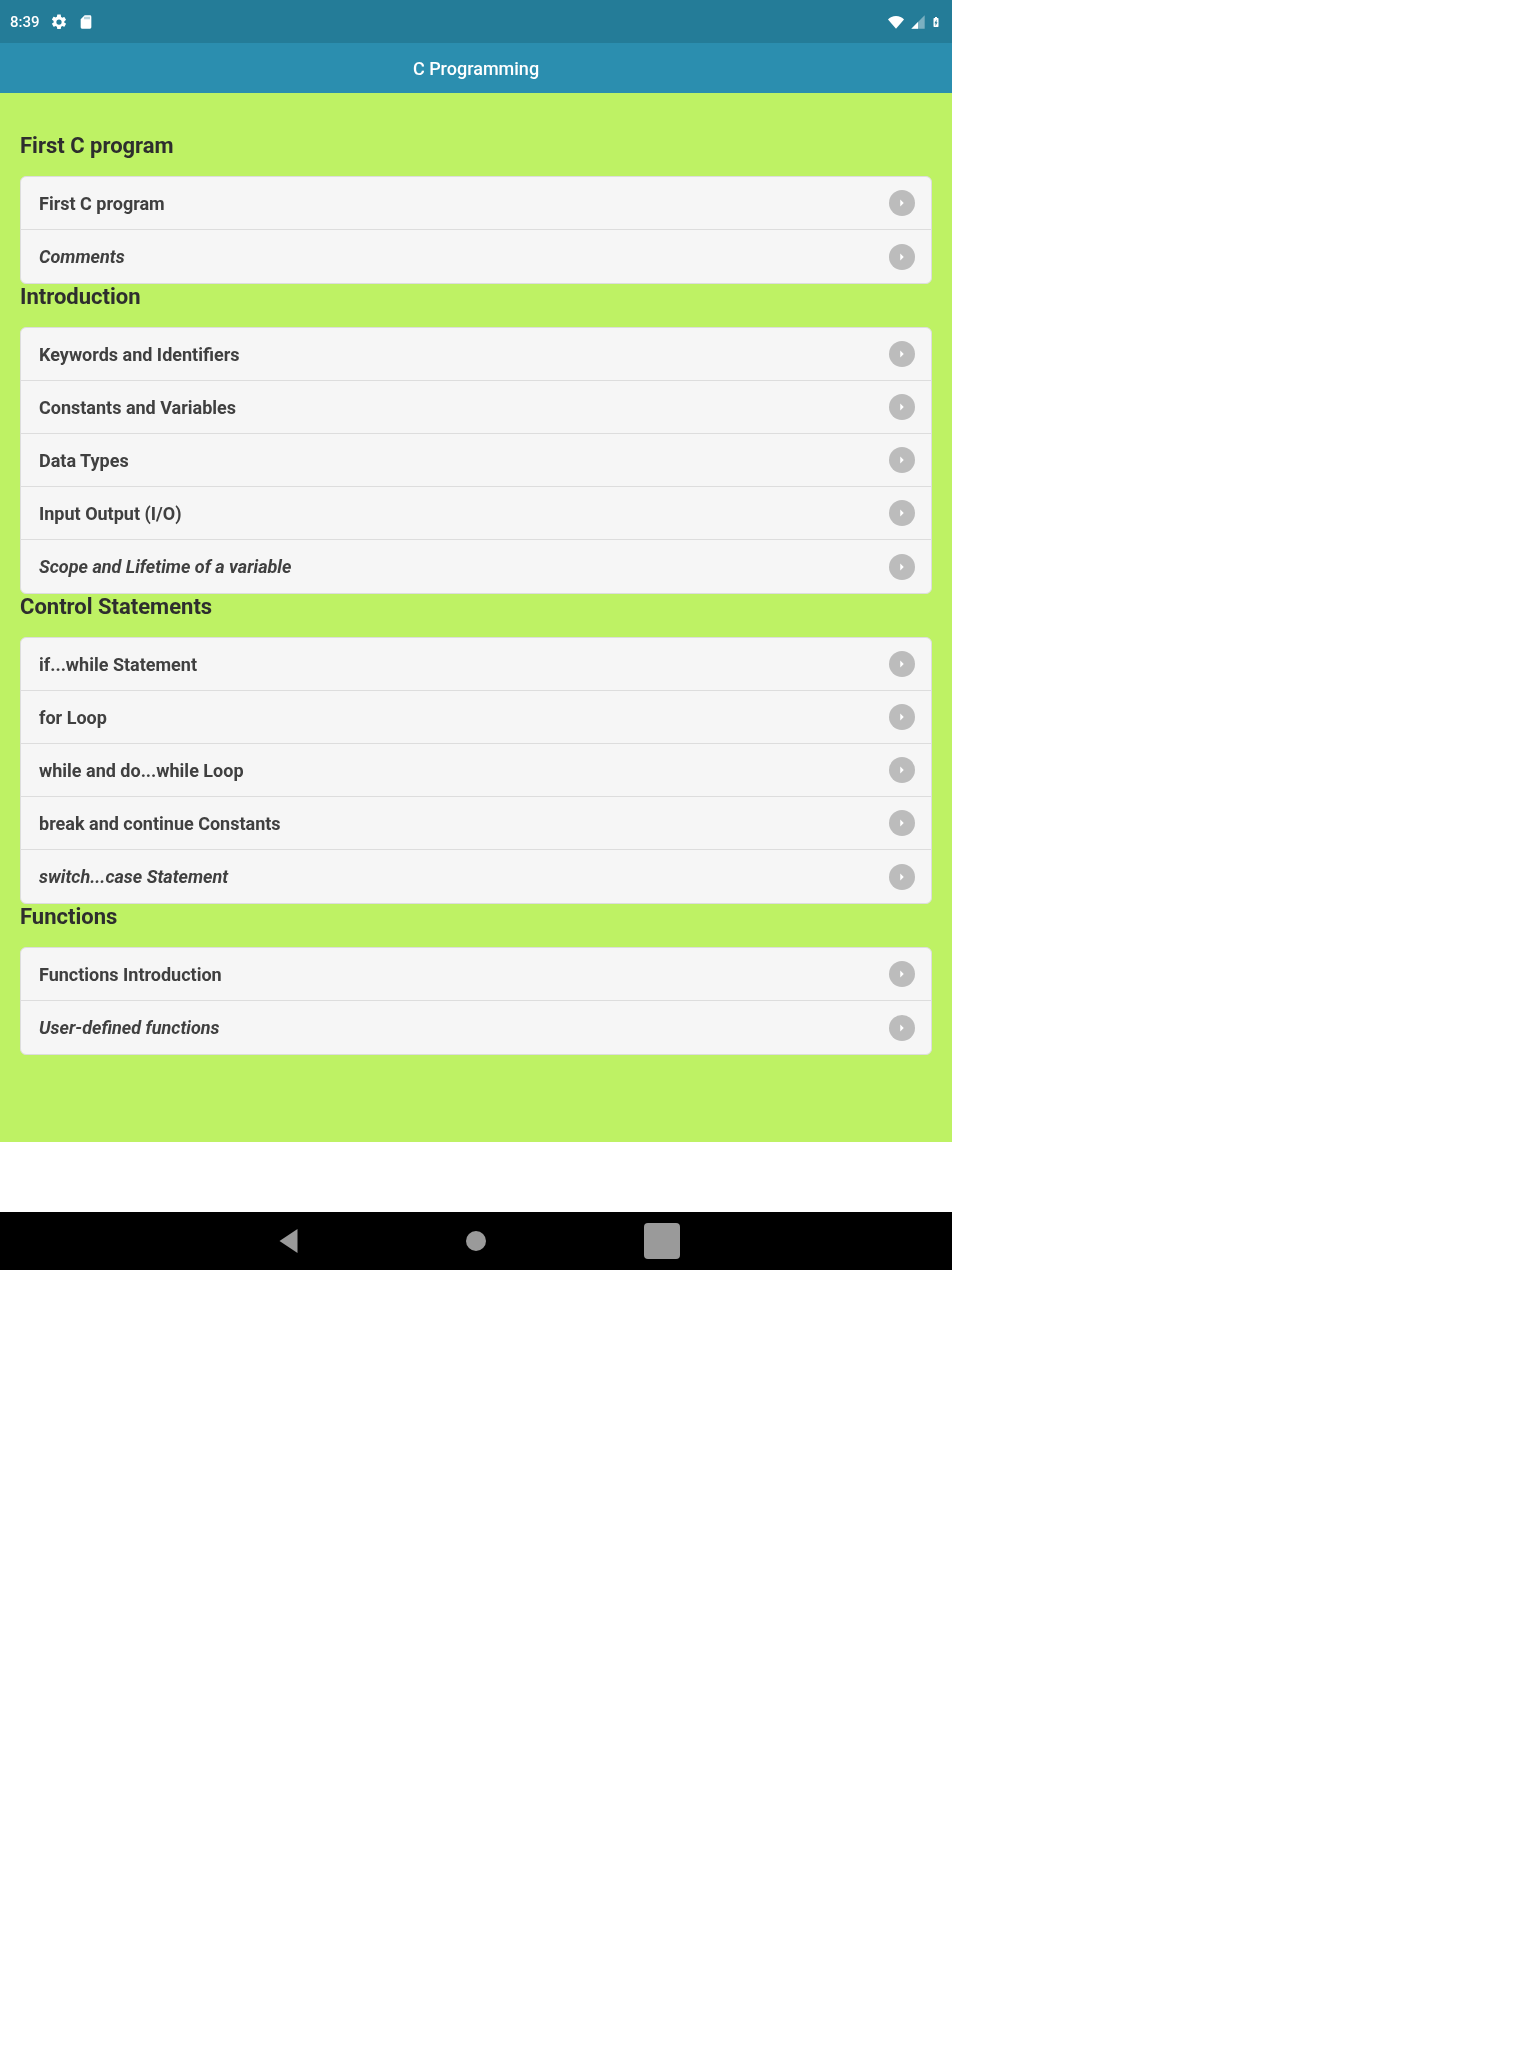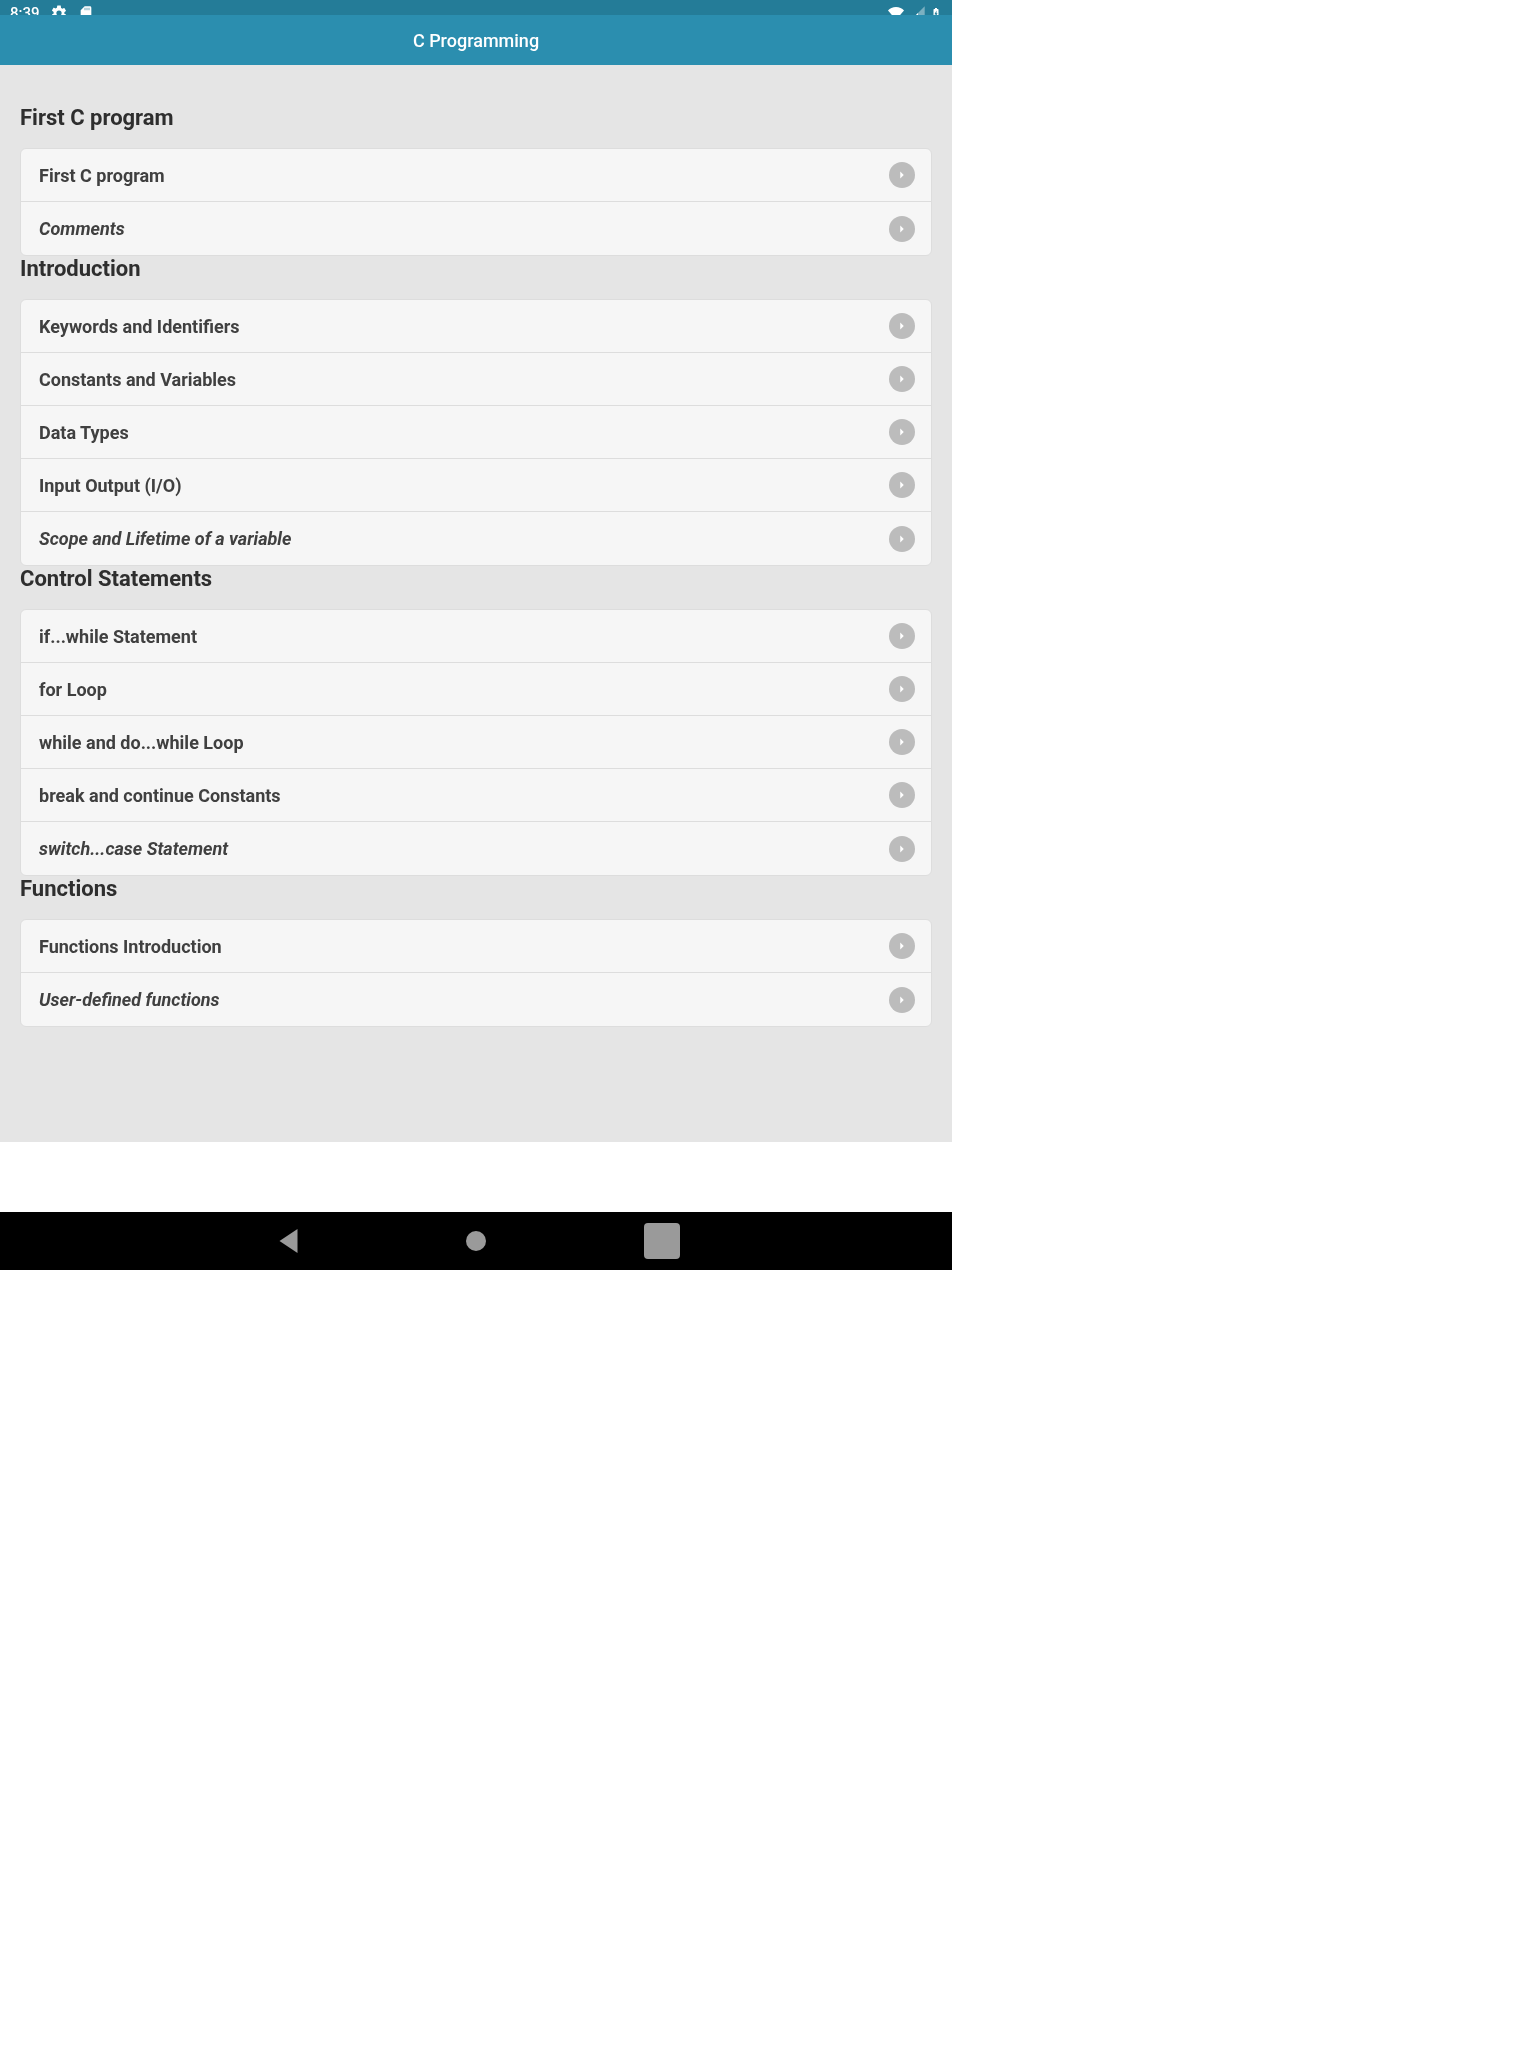--- a/index.html
+++ b/index.html
@@ -1,29 +1,29 @@
 <!DOCTYPE html>
 <html><head>
 <meta charset="utf-8">
 <style>
   * { box-sizing: border-box; margin: 0; padding: 0; }
   html, body { width: 952px; height: 1270px; font-family: Roboto, -apple-system, Arial, sans-serif; background: #fff; overflow: hidden; }
   .screen { width: 952px; height: 1270px; display: flex; flex-direction: column; position: relative; }
 
   
-  .status-bar { height: 15px; background: #247c98; color: #fff; display: flex; align-items: flex-start; padding: 4px 10px; font-size: 15px; font-weight: 500; }
+  .status-bar { height: 43px; background: #247c98; color: #fff; display: flex; align-items: flex-end; padding: 12px 10px; font-size: 15px; font-weight: 500; }
   .status-left { display: flex; align-items: center; gap: 10px; }
   .status-right { margin-left: auto; display: flex; align-items: center; gap: 4px; }
   .status-bar svg { display: block; }
 
   
   .app-bar { height: 50px; background: #2b8eaf; color: #fff; display: flex; align-items: center; justify-content: center; font-size: 18px; font-weight: 500; }
 
   
-  .content { flex: 1; overflow: hidden; background: #e5e5e5; padding: 0 20px; }
+  .content { flex: 1; overflow: hidden; background: #bef264; padding: 0 20px; }
   .section-title { font-size: 22px; font-weight: 700; color: #2e2e2e; margin-bottom: 18px; }
   .section-title.first { margin-top: 40px; }
 
   .list-group { border: 1px solid #ddd; border-radius: 6px; overflow: hidden; background: #f6f6f6; }
   .list-item { display: flex; align-items: center; justify-content: space-between; padding: 0 16px 0 18px; height: 53px; border-bottom: 1px solid #ddd; cursor: pointer; }
   .list-item:last-child { border-bottom: none; font-style: italic; }
   .list-item-label { font-size: 18px; font-weight: 700; color: #404040; }
   .chevron-circle { width: 26px; height: 26px; border-radius: 50%; background: #bcbcbc; display: flex; align-items: center; justify-content: center; flex: 0 0 26px; }
   .chevron-circle svg { display: block; }
 

